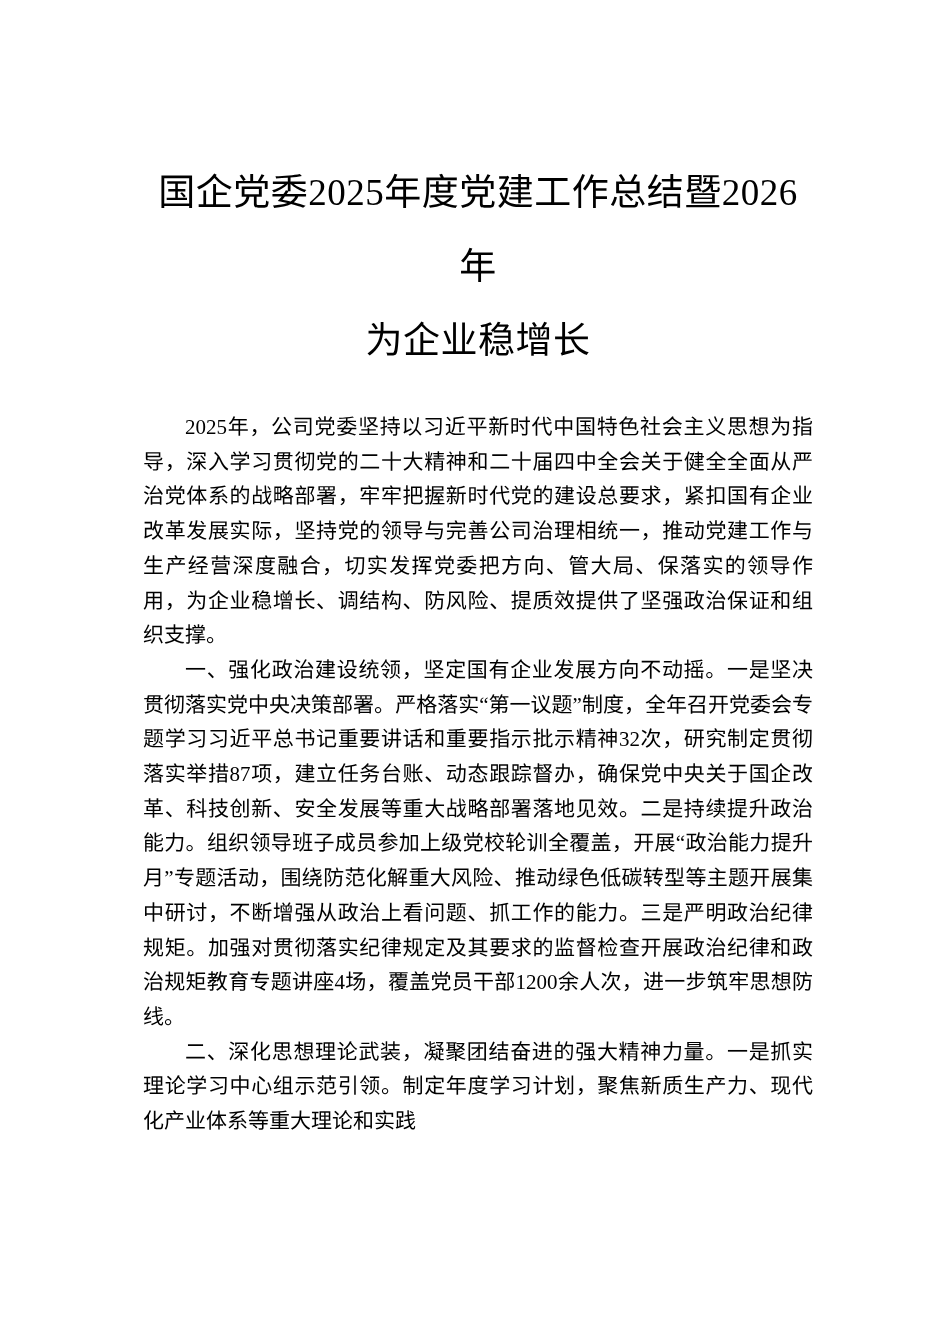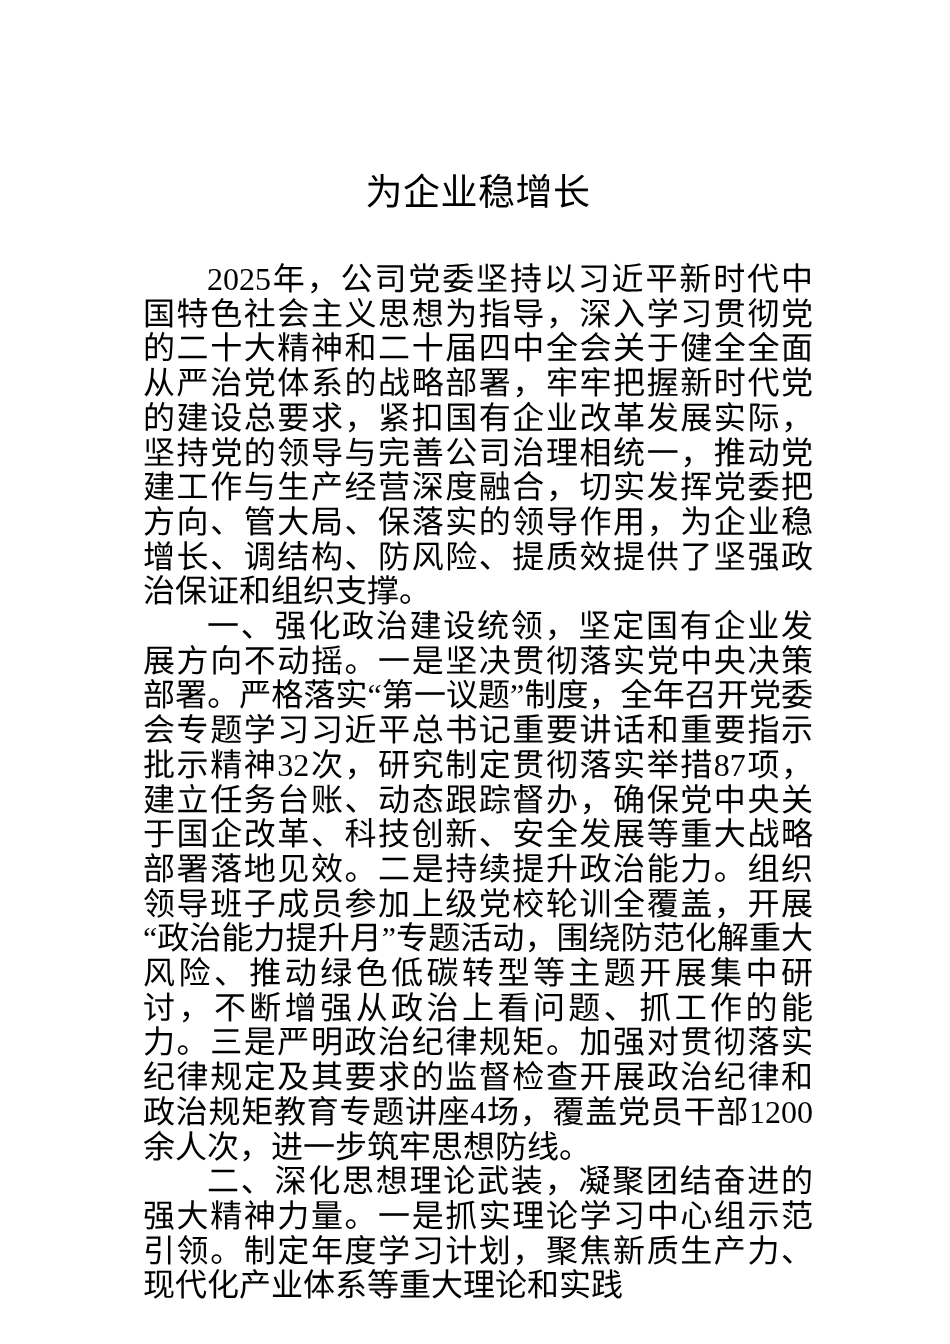--- a/index.html
+++ b/index.html
@@ -26,34 +26,35 @@
     line-height: 74px;
     font-weight: 400;
     text-align: center;
     letter-spacing: 0.5px;
   }
   .doc-body {
     margin-top: 32px;
   }
   .doc-body .para {
     margin: 0;
-    font-size: 32px;
+    font-size: 21px;
     line-height: 34.7px;
     text-align: justify;
     text-indent: 2em;
     word-break: break-all;
   }
 </style>
 </head>
 <body>
 
 <div class="page">
   <div class="content">
 
     <div class="doc-title">
+      <div>国企党委2025年度党建工作总结暨2026年</div>
       <div>为企业稳增长</div>
     </div>
 
     <div class="doc-body">
         <p class="para">2025年，公司党委坚持以习近平新时代中国特色社会主义思想为指导，深入学习贯彻党的二十大精神和二十届四中全会关于健全全面从严治党体系的战略部署，牢牢把握新时代党的建设总要求，紧扣国有企业改革发展实际，坚持党的领导与完善公司治理相统一，推动党建工作与生产经营深度融合，切实发挥党委把方向、管大局、保落实的领导作用，为企业稳增长、调结构、防风险、提质效提供了坚强政治保证和组织支撑。</p>
         <p class="para">一、强化政治建设统领，坚定国有企业发展方向不动摇。一是坚决贯彻落实党中央决策部署。严格落实“第一议题”制度，全年召开党委会专题学习习近平总书记重要讲话和重要指示批示精神32次，研究制定贯彻落实举措87项，建立任务台账、动态跟踪督办，确保党中央关于国企改革、科技创新、安全发展等重大战略部署落地见效。二是持续提升政治能力。组织领导班子成员参加上级党校轮训全覆盖，开展“政治能力提升月”专题活动，围绕防范化解重大风险、推动绿色低碳转型等主题开展集中研讨，不断增强从政治上看问题、抓工作的能力。三是严明政治纪律规矩。加强对贯彻落实纪律规定及其要求的监督检查开展政治纪律和政治规矩教育专题讲座4场，覆盖党员干部1200余人次，进一步筑牢思想防线。</p>
         <p class="para">二、深化思想理论武装，凝聚团结奋进的强大精神力量。一是抓实理论学习中心组示范引领。制定年度学习计划，聚焦新质生产力、现代化产业体系等重大理论和实践</p>
       </div>
 
   </div>

